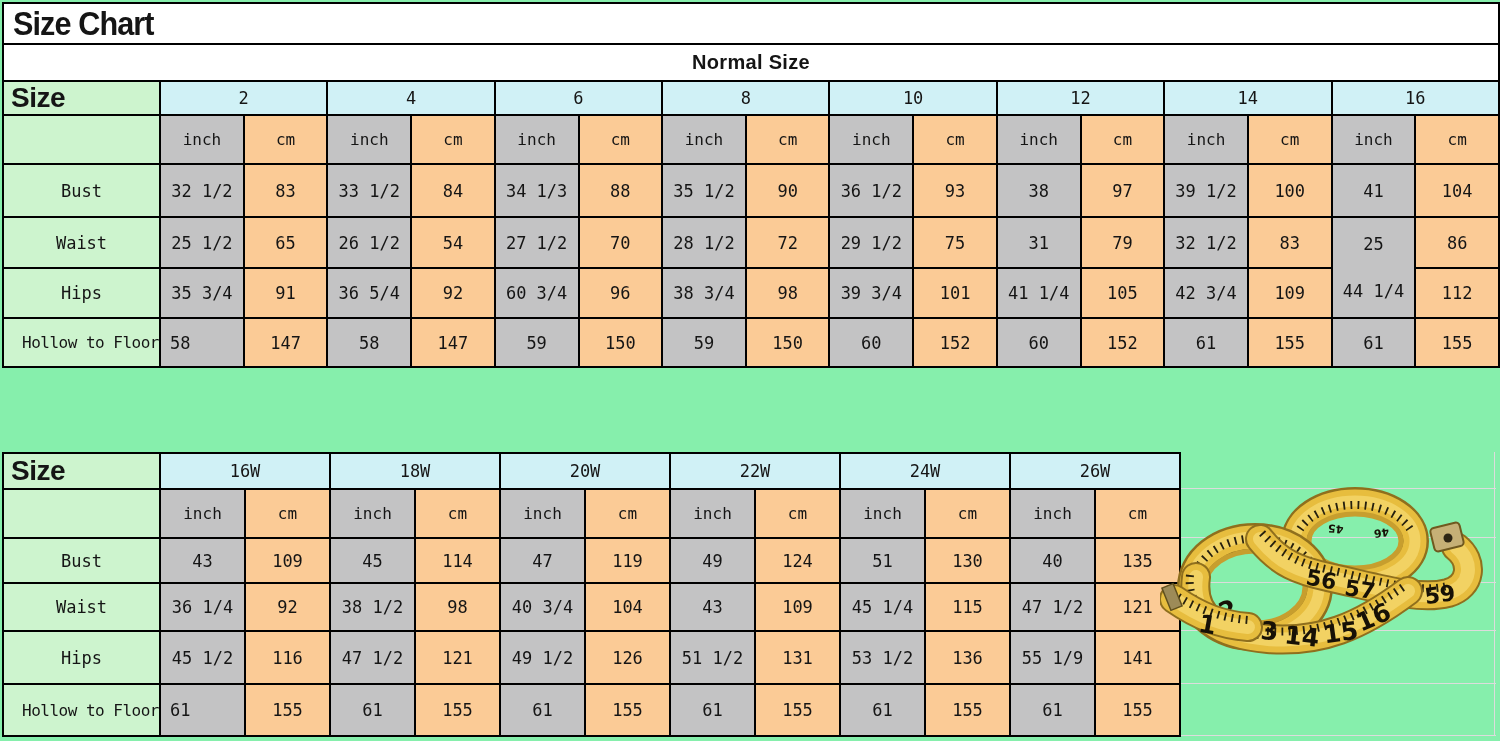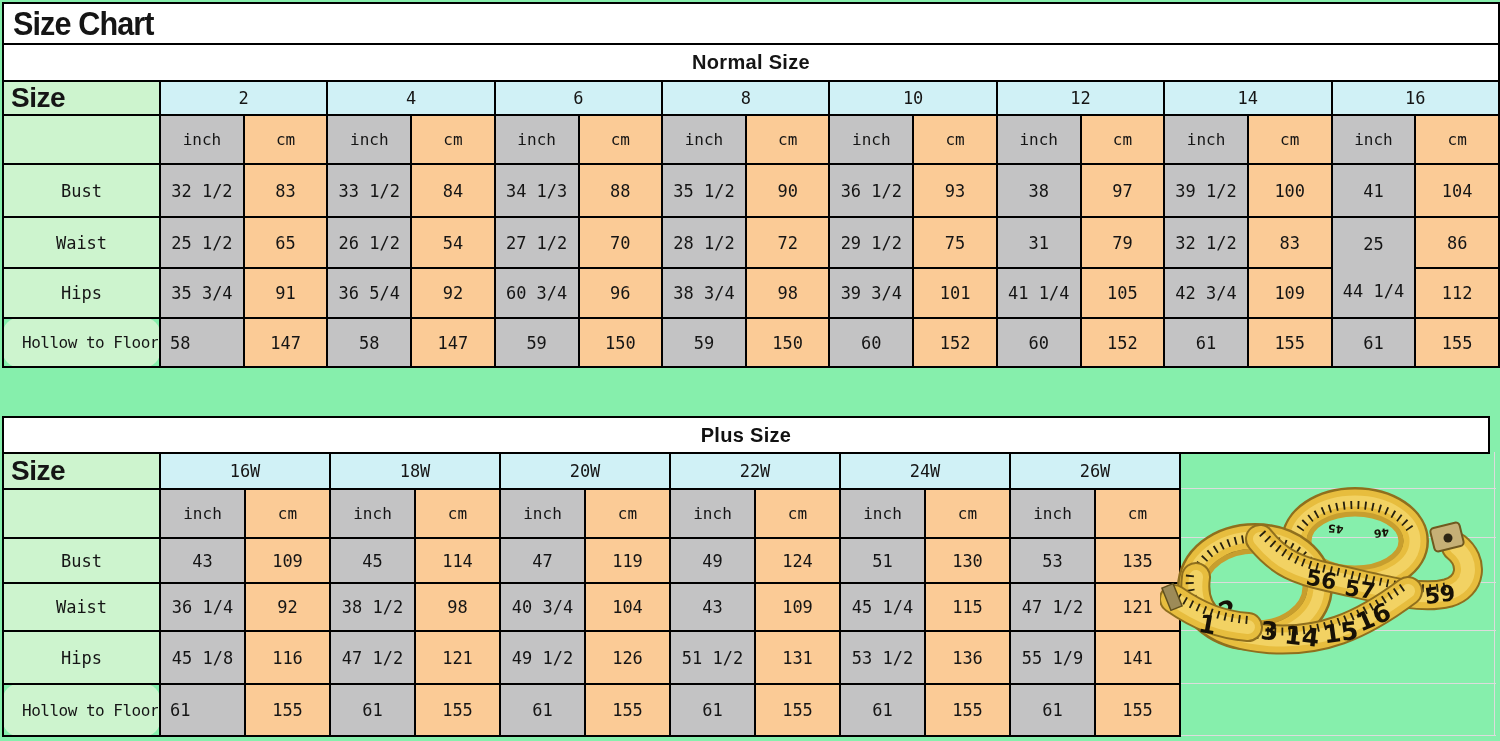--- a/index.html
+++ b/index.html
@@ -14,21 +14,21 @@
   .tan{background:#fbcb96}
   .white{background:#ffffff}
   
   .title-cell{text-align:left;padding:0 9px;}
   .title-text{font-family:"Liberation Sans",sans-serif;font-weight:bold;font-size:34px;
               letter-spacing:-1px;display:inline-block;transform:scaleX(.9);transform-origin:left center;}
   .tbl-title{font-family:"Liberation Sans",sans-serif;font-weight:bold;font-size:20px;letter-spacing:.3px;}
   .size-label{text-align:left;padding-left:7px;font-family:"Liberation Sans",sans-serif;
               font-weight:bold;font-size:28px;letter-spacing:-.5px;}
   .units td{font-size:16px;}
-  .lbl-left{text-align:center;padding-left:18px;font-size:16px;letter-spacing:-.5px;border-radius:15px;}
+  .lbl-left{text-align:center;padding-left:18px;font-size:16px;letter-spacing:-.5px;}
   .al{text-align:left;padding-left:9px;}
   #table1{position:absolute;left:2px;top:2px;}
   #plus-header{position:absolute;left:2px;top:416px;width:1484px;height:34px;border:2px solid #000;
                background:#fff;display:flex;align-items:center;justify-content:center;}
   #table2{position:absolute;left:2px;top:452px;}
   
   .mwrap{display:flex;flex-direction:column;justify-content:center;align-items:center;gap:27px;height:100%;}
   
   .gline{position:absolute;background:#dcdcdc;}
   
@@ -182,23 +182,20 @@
       <td class="gray">60</td>
           <td class="tan">152</td>
       <td class="gray">61</td>
           <td class="tan">155</td>
       <td class="gray">61</td>
           <td class="tan">155</td>
     </tr>
   </tbody>
     </table>
 
-  <div id="plus-header">
-    <span class="tbl-title">Plus Size</span>
-  </div>
 
   <div class="gline" style="left:1168px;top:488px;width:328px;height:1px"></div>
   <div class="gline" style="left:1168px;top:537px;width:328px;height:1px"></div>
   <div class="gline" style="left:1168px;top:582px;width:328px;height:1px"></div>
   <div class="gline" style="left:1168px;top:630px;width:328px;height:1px"></div>
   <div class="gline" style="left:1168px;top:683px;width:328px;height:1px"></div>
   <div class="gline" style="left:1168px;top:735px;width:328px;height:1px"></div>
   <div class="gline" style="left:1494px;top:452px;width:1px;height:284px"></div>
 
   <table id="table2">
@@ -247,41 +244,41 @@
       <td class="gray">43</td>
           <td class="tan">109</td>
       <td class="gray">45</td>
           <td class="tan">114</td>
       <td class="gray">47</td>
           <td class="tan">119</td>
       <td class="gray">49</td>
           <td class="tan">124</td>
       <td class="gray">51</td>
           <td class="tan">130</td>
-      <td class="gray">53</td>
+      <td class="gray">40</td>
           <td class="tan">135</td>
     </tr>
     <tr style="height:48px">
       <td class="green">Waist</td>
       <td class="gray">36 1/4</td>
           <td class="tan">92</td>
       <td class="gray">38 1/2</td>
           <td class="tan">98</td>
       <td class="gray">40 3/4</td>
           <td class="tan">104</td>
       <td class="gray">43</td>
           <td class="tan">109</td>
       <td class="gray">45 1/4</td>
           <td class="tan">115</td>
       <td class="gray">47 1/2</td>
           <td class="tan">121</td>
     </tr>
     <tr style="height:53px">
       <td class="green">Hips</td>
-      <td class="gray">45 1/8</td>
+      <td class="gray">45 1/2</td>
           <td class="tan">116</td>
       <td class="gray">47 1/2</td>
           <td class="tan">121</td>
       <td class="gray">49 1/2</td>
           <td class="tan">126</td>
       <td class="gray">51 1/2</td>
           <td class="tan">131</td>
       <td class="gray">53 1/2</td>
           <td class="tan">136</td>
       <td class="gray">55 1/9</td>

